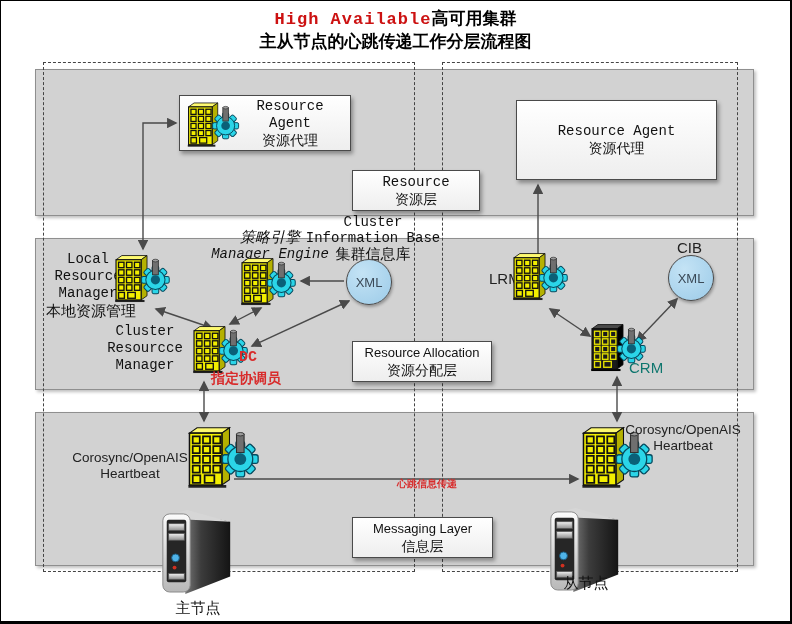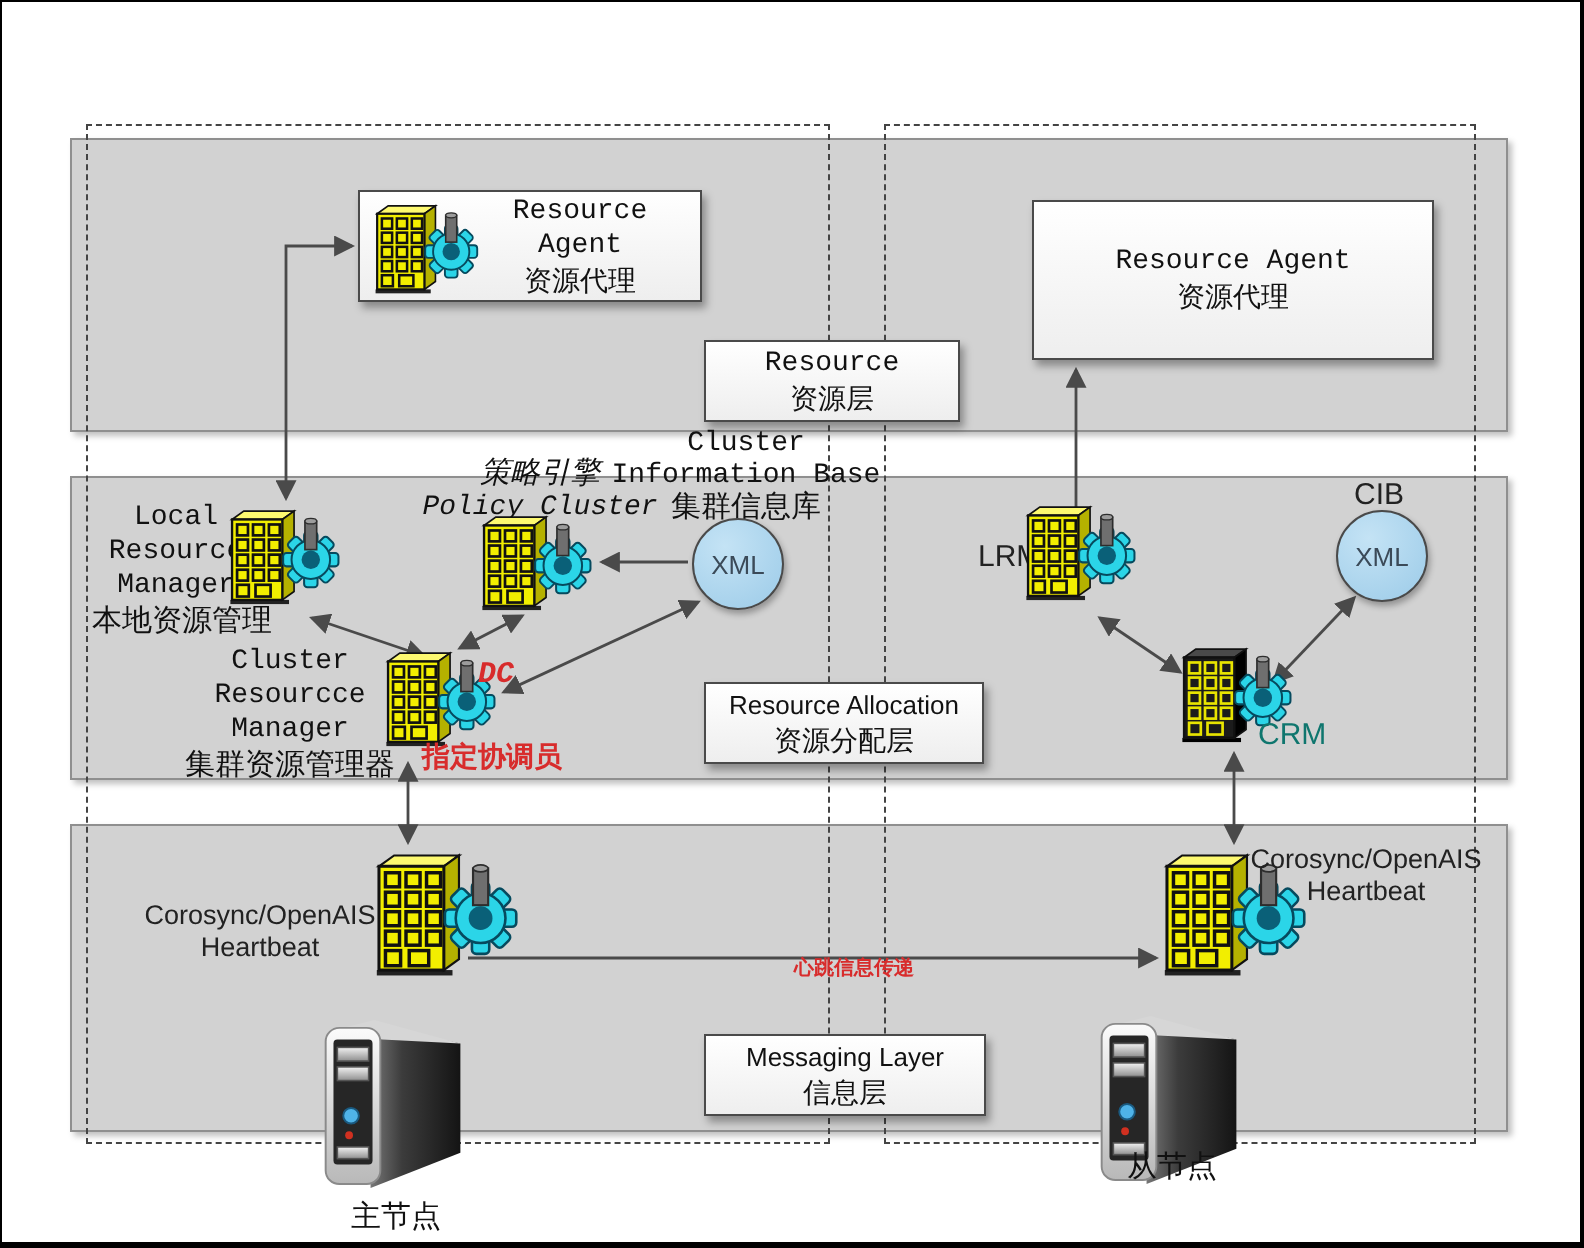--- a/index.html
+++ b/index.html
@@ -46,20 +46,24 @@
   .icon-slot{position:absolute;display:block;}
   svg{display:block;}
   .node-lines{position:absolute;text-align:center;}
   .overlay{position:absolute;left:0;top:0;pointer-events:none;}
 </style>
 </head>
 <body>
 
 <div class="page">
 
+  <div class="title-wrap">
+    <div class="title-l1"><span class="title-red">High Available</span><span class="title-black">高可用集群</span></div>
+    <div class="title-l2">主从节点的心跳传递工作分层流程图</div>
+  </div>
 
   <div class="band" style="left:34px;top:68px;width:719px;height:147px;"></div>
   <div class="band" style="left:34px;top:237px;width:719px;height:152px;"></div>
   <div class="band" style="left:34px;top:411px;width:719px;height:154px;"></div>
 
   <div class="lane" style="left:42px;top:61px;width:372px;height:510px;"></div>
   <div class="lane" style="left:441px;top:61px;width:296px;height:510px;"></div>
 
   <svg class="overlay" width="792" height="624" viewBox="0 0 792 624">
     <defs>
@@ -177,21 +181,21 @@
       </g>
       <circle r="5.5" fill="#0a6078"></circle>
       <rect x="-3.5" y="-23" width="7" height="17" fill="#6f6f6f" stroke="#2d2d2d" stroke-width="1"></rect>
       <ellipse cx="0" cy="-23" rx="3.5" ry="1.6" fill="#9c9c9c" stroke="#2d2d2d" stroke-width="0.8"></ellipse>
     </g>
   </svg>
     </span>
 
   <div class="node-lines" style="left:205px;top:227px;width:128px;font-style:italic;">
     <div class="zh15">策略引擎</div>
-    <div class="mono14">Policy Cluster</div>
+    <div class="mono14">Manager Engine</div>
   </div>
   <span class="icon-slot" style="left:236px;top:253px;width:62px;height:56px;">
       <svg viewBox="0 0 74 66" width="100%" height="100%" preserveAspectRatio="xMidYMid meet">
     <rect x="5" y="58" width="35" height="2.5" fill="#222"></rect>
     <polygon points="6,10 13,5 43,5 36,10" fill="#fdf970" stroke="#111" stroke-width="1"></polygon>
     <polygon points="36,10 43,5 43,53 36,58" fill="#b5b100" stroke="#111" stroke-width="1"></polygon>
     <rect x="6" y="10" width="30" height="48" fill="#f2ee00" stroke="#111" stroke-width="1.4"></rect>
     <rect x="9" y="13" width="6.5" height="6.5" fill="none" stroke="#111" stroke-width="1.6"></rect>
         <rect x="18.5" y="13" width="6.5" height="6.5" fill="none" stroke="#111" stroke-width="1.6"></rect>
         <rect x="28" y="13" width="6.5" height="6.5" fill="none" stroke="#111" stroke-width="1.6"></rect>
@@ -227,21 +231,20 @@
     <div class="zh15" style="line-height:16px;">集群信息库</div>
   </div>
   <div class="xml-circle" style="left:345px;top:258px;">
       <span>XML</span>
     </div>
 
   <div class="node-lines" style="left:80px;top:322px;width:128px;">
     <div class="mono14">Cluster</div>
     <div class="mono14">Resourcce</div>
     <div class="mono14">Manager</div>
-    <div class="zh15" style="width:128px;">集群资源管理器</div>
   </div>
   <span class="icon-slot" style="left:188px;top:320px;width:62px;height:58px;">
       <svg viewBox="0 0 74 66" width="100%" height="100%" preserveAspectRatio="xMidYMid meet">
     <rect x="5" y="58" width="35" height="2.5" fill="#222"></rect>
     <polygon points="6,10 13,5 43,5 36,10" fill="#fdf970" stroke="#111" stroke-width="1"></polygon>
     <polygon points="36,10 43,5 43,53 36,58" fill="#b5b100" stroke="#111" stroke-width="1"></polygon>
     <rect x="6" y="10" width="30" height="48" fill="#f2ee00" stroke="#111" stroke-width="1.4"></rect>
     <rect x="9" y="13" width="6.5" height="6.5" fill="none" stroke="#111" stroke-width="1.6"></rect>
         <rect x="18.5" y="13" width="6.5" height="6.5" fill="none" stroke="#111" stroke-width="1.6"></rect>
         <rect x="28" y="13" width="6.5" height="6.5" fill="none" stroke="#111" stroke-width="1.6"></rect>
@@ -263,21 +266,21 @@
         <rect x="-4" y="-16.5" width="8" height="33" rx="2" transform="rotate(90)"></rect>
         <rect x="-4" y="-16.5" width="8" height="33" rx="2" transform="rotate(135)"></rect>
         <circle r="11.5"></circle>
       </g>
       <circle r="5.5" fill="#0a6078"></circle>
       <rect x="-3.5" y="-23" width="7" height="17" fill="#6f6f6f" stroke="#2d2d2d" stroke-width="1"></rect>
       <ellipse cx="0" cy="-23" rx="3.5" ry="1.6" fill="#9c9c9c" stroke="#2d2d2d" stroke-width="0.8"></ellipse>
     </g>
   </svg>
     </span>
-  <div class="abs red-txt mono" style="left:238px;top:328px;font-size:15px;font-style:italic;">DC</div>
+  <div class="abs red-txt mono" style="left:238px;top:348px;font-size:15px;">DC</div>
   <div class="abs red-txt" style="left:210px;top:369px;font-size:14px;">指定协调员</div>
 
   <div class="abs sans" style="left:488px;top:269px;font-size:15px;color:#222;">LRM</div>
   <span class="icon-slot" style="left:508px;top:248px;width:62px;height:56px;">
       <svg viewBox="0 0 74 66" width="100%" height="100%" preserveAspectRatio="xMidYMid meet">
     <rect x="5" y="58" width="35" height="2.5" fill="#222"></rect>
     <polygon points="6,10 13,5 43,5 36,10" fill="#fdf970" stroke="#111" stroke-width="1"></polygon>
     <polygon points="36,10 43,5 43,53 36,58" fill="#b5b100" stroke="#111" stroke-width="1"></polygon>
     <rect x="6" y="10" width="30" height="48" fill="#f2ee00" stroke="#111" stroke-width="1.4"></rect>
     <rect x="9" y="13" width="6.5" height="6.5" fill="none" stroke="#111" stroke-width="1.6"></rect>

